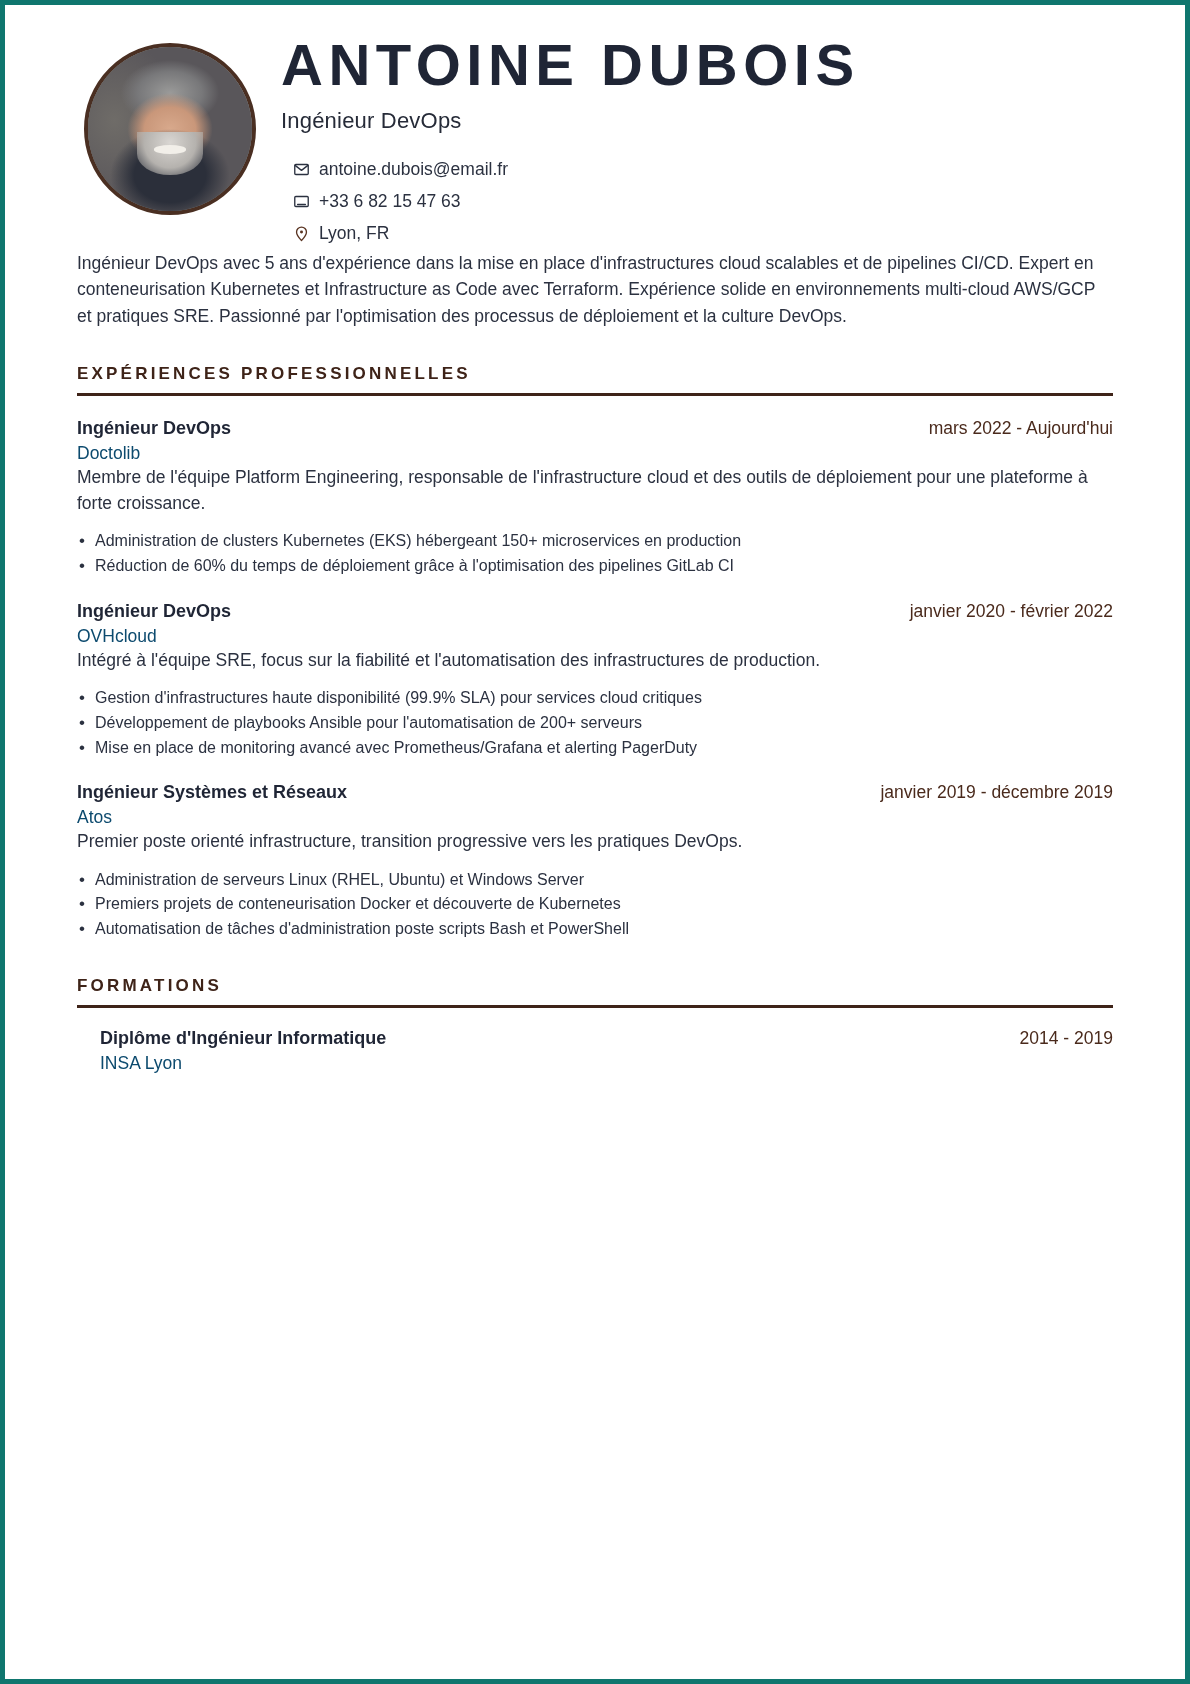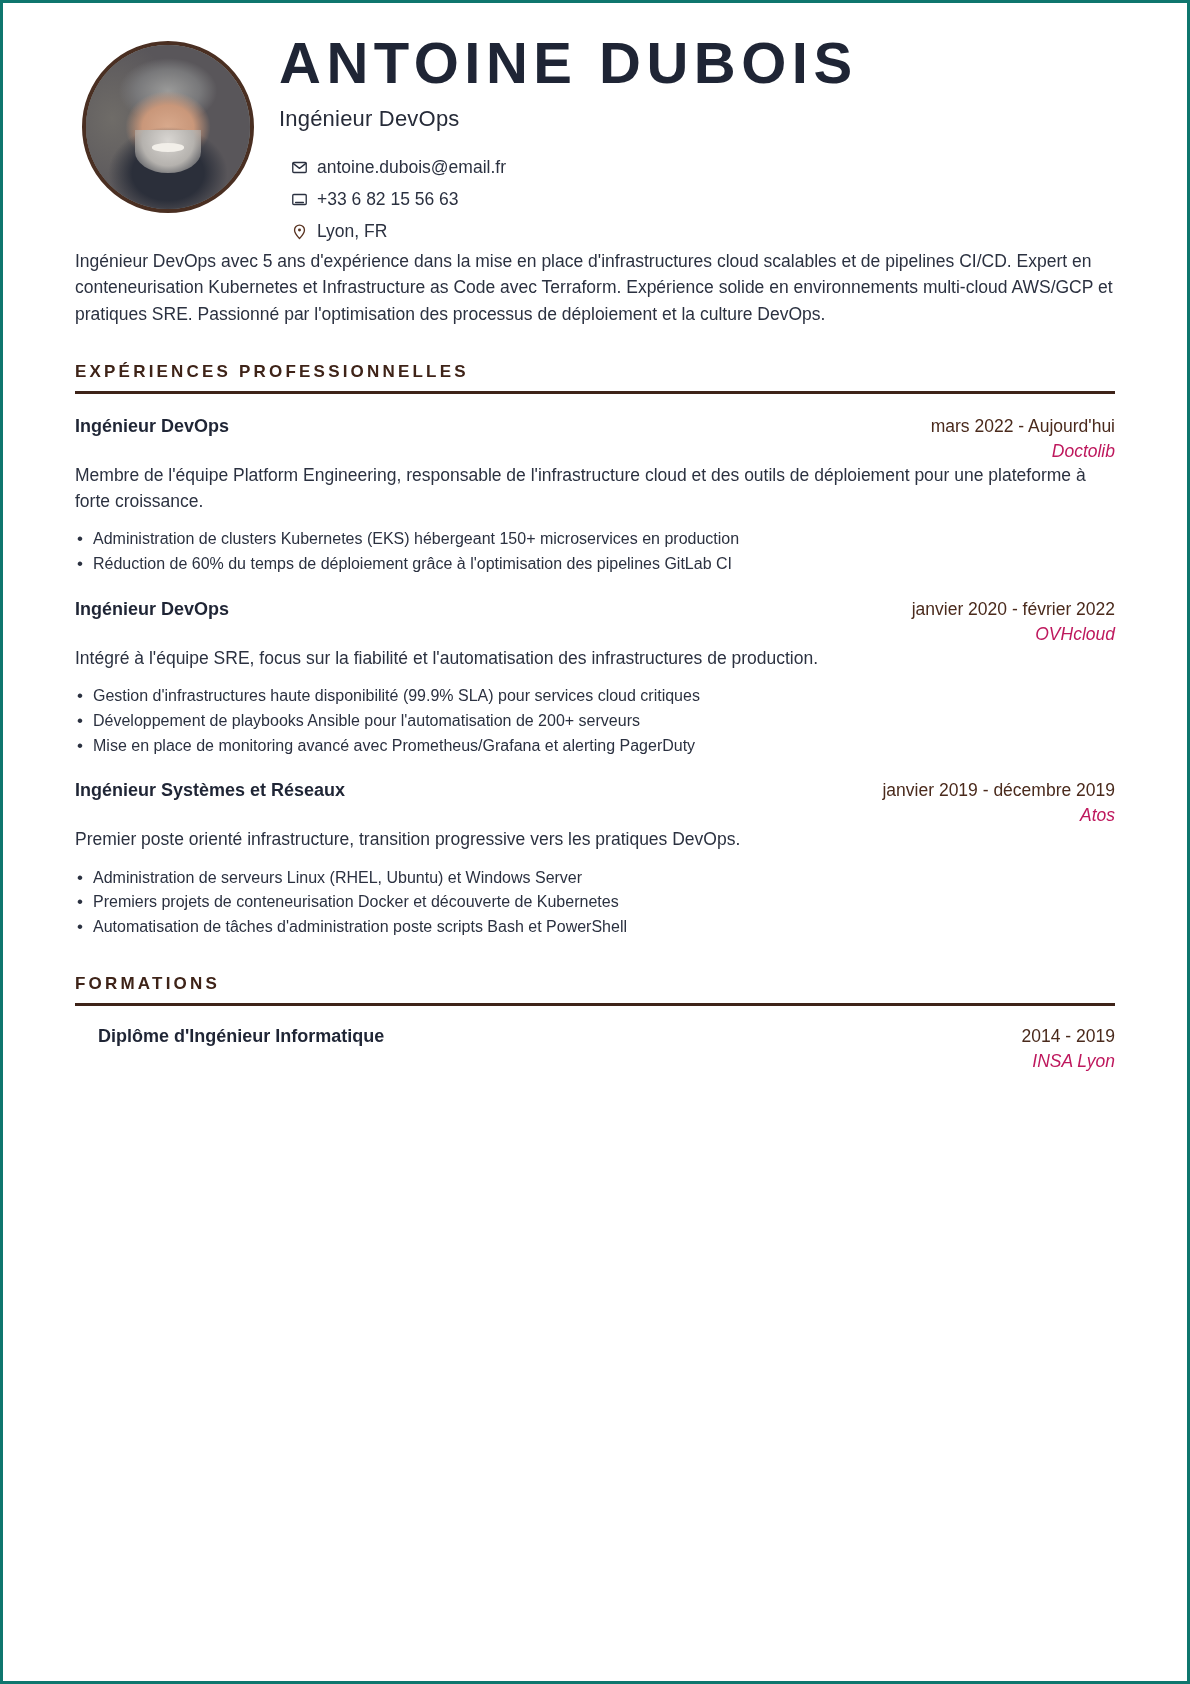--- a/index.html
+++ b/index.html
@@ -8,21 +8,21 @@
     background: #d8d8d8;
     font-family: "Liberation Sans", sans-serif;
   }
 
   .page {
     position: relative;
     width: 1190px;
     height: 1684px;
     margin: 0 auto;
     background: #ffffff;
-    border: 3px solid #0f766e;
+    border: 5px solid #0f766e;
     overflow: hidden;
   }
 
   .sheet {
     padding: 30px 72px 0 72px;
   }
 
   
   .header {
     display: flex;
@@ -168,23 +168,21 @@
 
   .entry-dates {
     font-size: 17.5px;
     color: #4a2a1c;
     white-space: nowrap;
   }
 
   .entry-org {
     margin-top: 4px;
     font-size: 17.5px;
-    font-style: italic;
-    color: #be185d;
-    text-align: right;
+    color: #0c4a6e;
   }
 
   .entry-desc {
     margin-top: 0;
     font-size: 17.5px;
     line-height: 1.5;
     color: #2b3140;
   }
 
   .bullets {
@@ -242,21 +240,21 @@
             <span>antoine.dubois@email.fr</span>
           </div>
 
           <div class="contact-row">
             <span class="c-ico">
               <svg viewBox="0 0 24 24" fill="none" stroke="#2b3140" stroke-width="1.9" stroke-linecap="round" stroke-linejoin="round">
                 <rect x="2.5" y="5" width="19" height="14" rx="1.5"></rect>
                 <path d="M6.5 16.2h11"></path>
               </svg>
             </span>
-            <span>+33 6 82 15 56 63</span>
+            <span>+33 6 82 15 47 63</span>
           </div>
 
           <div class="contact-row">
             <span class="c-ico">
               <svg viewBox="0 0 24 24" fill="none" stroke="#5a3422" stroke-width="1.9" stroke-linecap="round" stroke-linejoin="round">
                 <path d="M12 22s7-7.1 7-12a7 7 0 1 0-14 0c0 4.9 7 12 7 12z"></path>
                 <circle cx="12" cy="10" r="2.1" fill="#5a3422" stroke="none"></circle>
               </svg>
             </span>
             <span>Lyon, FR</span>

